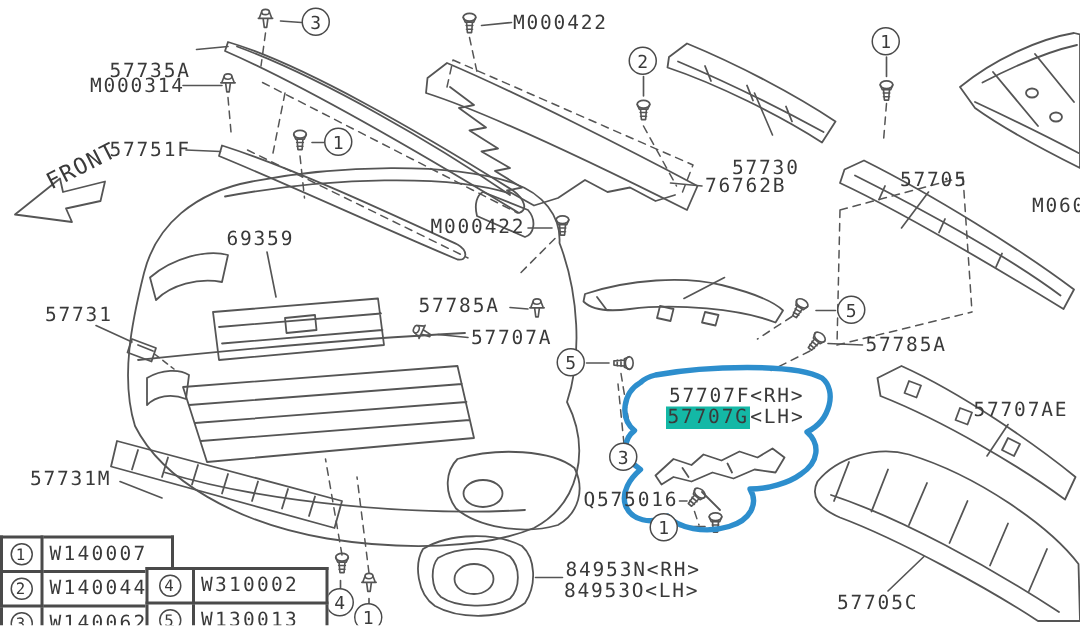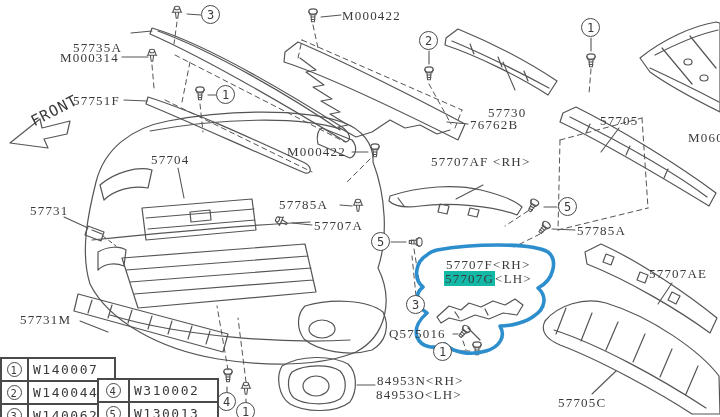--- a/index.html
+++ b/index.html
@@ -1,20 +1,20 @@
 <!DOCTYPE html>
 <html><head>
 <meta charset="utf-8">
 <style>
   html,body{margin:0;padding:0;background:#fff;}
   .page{position:relative;width:720px;height:417px;background:#fff;overflow:hidden;
         font-family:"DejaVu Sans Mono",monospace;}
   svg.art{position:absolute;left:0;top:0;z-index:1;}
   .lbl{position:absolute;z-index:3;font-size:13px;letter-spacing:1.2px;color:#3a3a3a;
-       white-space:nowrap;line-height:14px;font-family:Liberation Serif, serif;}
+       white-space:nowrap;line-height:14px;}
   .lbl .hl{background:#14b8a6;padding:0 1px;}
   .co{position:absolute;z-index:3;width:19px;height:19px;border:1.7px solid #4a4a4a;
       border-radius:50%;background:#fff;box-sizing:border-box;display:flex;
       align-items:center;justify-content:center;font-size:12px;color:#3a3a3a;}
   .front{position:absolute;z-index:3;font-size:15px;letter-spacing:1px;color:#3a3a3a;
          transform:rotate(-27deg);transform-origin:left bottom;}
   table.ftbl{position:absolute;z-index:3;border-collapse:collapse;background:#fff;}
   table.ftbl td{border:2px solid #4a4a4a;height:21px;padding:0 4px;font-size:13px;
       letter-spacing:1.5px;color:#3a3a3a;text-align:left;vertical-align:middle;}
   td.ncell{width:17px;padding:0 1px;}
@@ -167,30 +167,29 @@
   </g>
 
   <path d="M10,143 L40,119 L42,128 L70,121 L67,134 L44,139 L48,148 Z"></path>
 
   <path stroke="#2d8ecd" stroke-width="3.6" d="M437,250 C470,244 530,242 548,252 C558,260 554,280 538,288 C547,296 546,308 534,316 C526,322 512,326 500,326 C506,336 500,347 486,351 C470,356 452,352 445,344 C434,350 421,347 417,337 C414,328 420,319 427,313 C416,306 414,294 423,287 C413,279 415,262 427,255 C430,252 433,251 437,250 Z"></path>
 </svg>
 
 <div class="lbl" style="left:73px;top:41px">57735A</div>
 <div class="lbl" style="left:60px;top:51px">M000314</div>
 <div class="lbl" style="left:73px;top:94px">57751F</div>
-<div class="lbl" style="left:151px;top:153px">57704</div>
+<div class="lbl" style="left:151px;top:153px">69359</div>
 <div class="lbl" style="left:30px;top:204px">57731</div>
 <div class="lbl" style="left:20px;top:313px">57731M</div>
 <div class="lbl" style="left:342px;top:9px">M000422</div>
 <div class="lbl" style="left:287px;top:145px">M000422</div>
 <div class="lbl" style="left:488px;top:106px">57730</div>
 <div class="lbl" style="left:470px;top:118px">76762B</div>
 <div class="lbl" style="left:600px;top:114px">57705</div>
 <div class="lbl" style="left:688px;top:131px">M060</div>
-<div class="lbl" style="left:431px;top:155px">57707AF &lt;RH&gt;</div>
 <div class="lbl" style="left:279px;top:198px">57785A</div>
 <div class="lbl" style="left:577px;top:224px">57785A</div>
 <div class="lbl" style="left:314px;top:219px">57707A</div>
 <div class="lbl" style="left:649px;top:267px">57707AE</div>
 <div class="lbl" style="left:446px;top:258px">57707F&lt;RH&gt;</div>
 <div class="lbl" style="left:444px;top:272px"><span class="hl">57707G</span><span>&lt;LH&gt;</span></div>
 <div class="lbl" style="left:389px;top:327px">Q575016</div>
 <div class="lbl" style="left:377px;top:374px">84953N&lt;RH&gt;</div>
 <div class="lbl" style="left:376px;top:388px">84953O&lt;LH&gt;</div>
 <div class="lbl" style="left:558px;top:396px">57705C</div>

